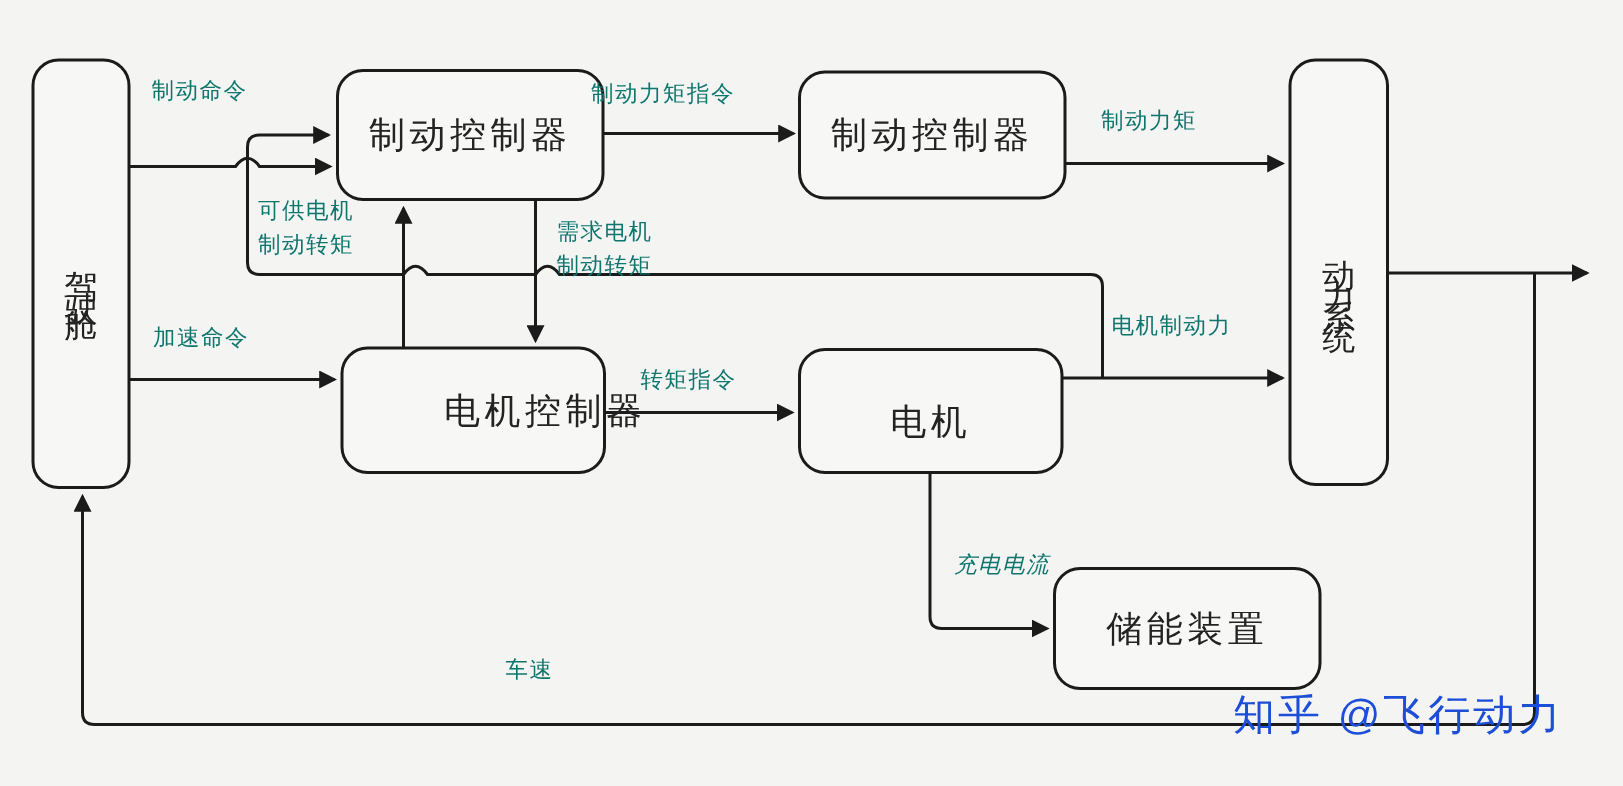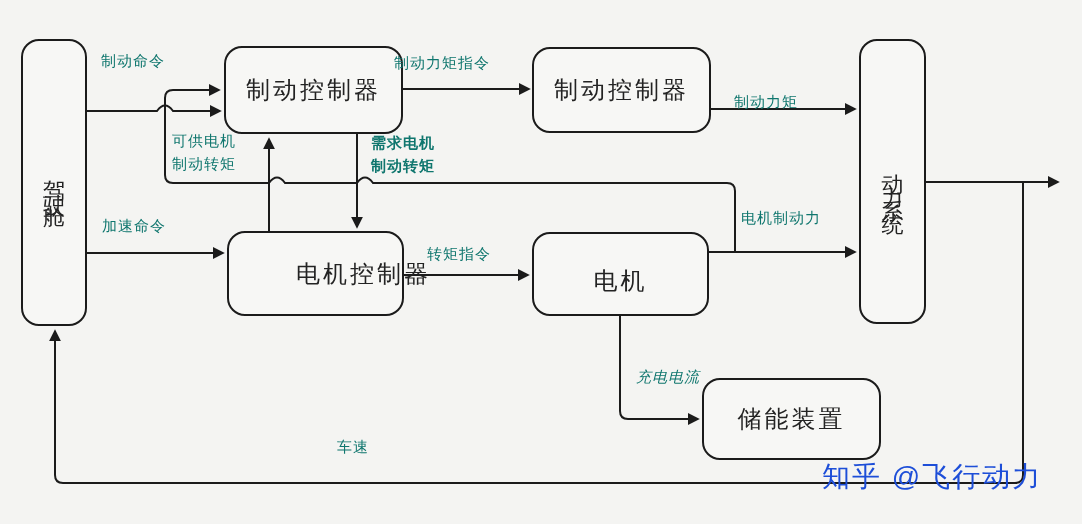--- a/index.html
+++ b/index.html
@@ -97,24 +97,24 @@
   <div class="node-lbl vert" style="left:22px; top:40px; width:64px; height:285px;">驾驶舱</div>
   <div class="node-lbl" style="left:225px; top:47px; width:177px; height:86px;">制动控制器</div>
   <div class="node-lbl" style="left:533px; top:48px; width:177px; height:84px;">制动控制器</div>
   <div class="node-lbl vert" style="left:860px; top:40px; width:65px; height:283px;">动力系统</div>
   <div class="node-lbl" style="left:228px; top:232px; width:175px; height:83px;margin-left:48px;">电机控制器</div>
   <div class="node-lbl" style="left:533px; top:233px; width:175px; height:96px;">电机</div>
   <div class="node-lbl" style="left:703px; top:379px; width:177px; height:80px; font-size:24px;">储能装置</div>
 
   <div class="lbl" style="left:101px; top:50px;">制动命令</div>
   <div class="lbl" style="left:394px; top:52px;">制动力矩指令</div>
-  <div class="lbl" style="left:734px; top:70px;margin-top:21px;">制动力矩</div>
+  <div class="lbl" style="left:734px; top:70px;">制动力矩</div>
   <div class="lbl" style="left:172px; top:130px;">可供电机
 制动转矩</div>
-  <div class="lbl" style="left:371px; top:132px;font-weight:bold;">需求电机
+  <div class="lbl" style="left:371px; top:144px;">需求电机
 制动转矩</div>
   <div class="lbl" style="left:102px; top:215px;">加速命令</div>
   <div class="lbl" style="left:427px; top:243px;text-align:right;">转矩指令</div>
   <div class="lbl" style="left:741px; top:207px;">电机制动力</div>
   <div class="lbl" style="left:636px; top:366px;font-style:italic;">充电电流</div>
   <div class="lbl" style="left:337px; top:436px;">车速</div>
 
   <div class="watermark">知乎 @飞行动力</div>
 
 </div>

